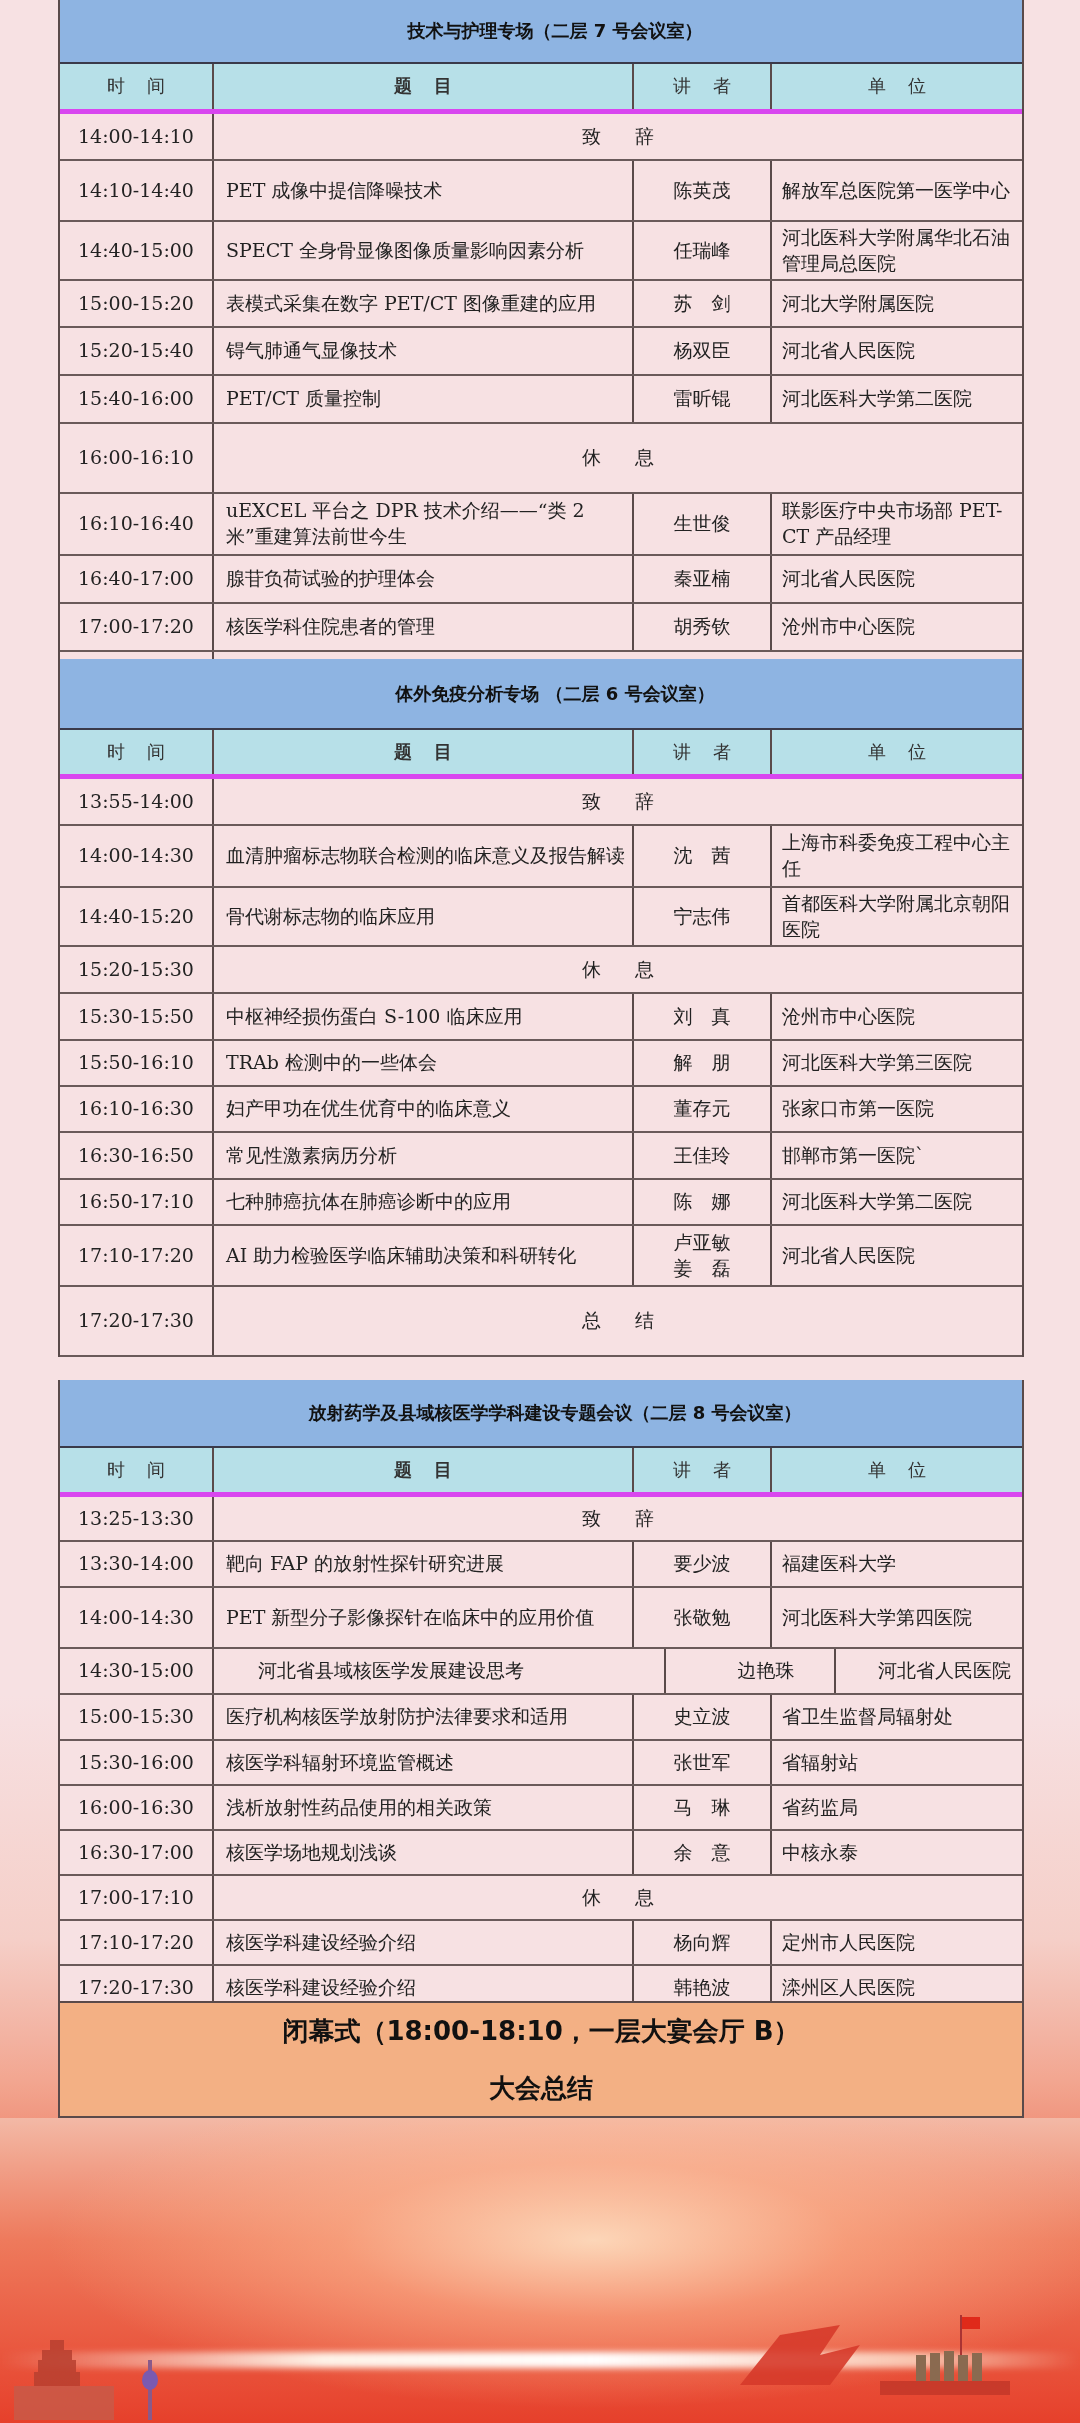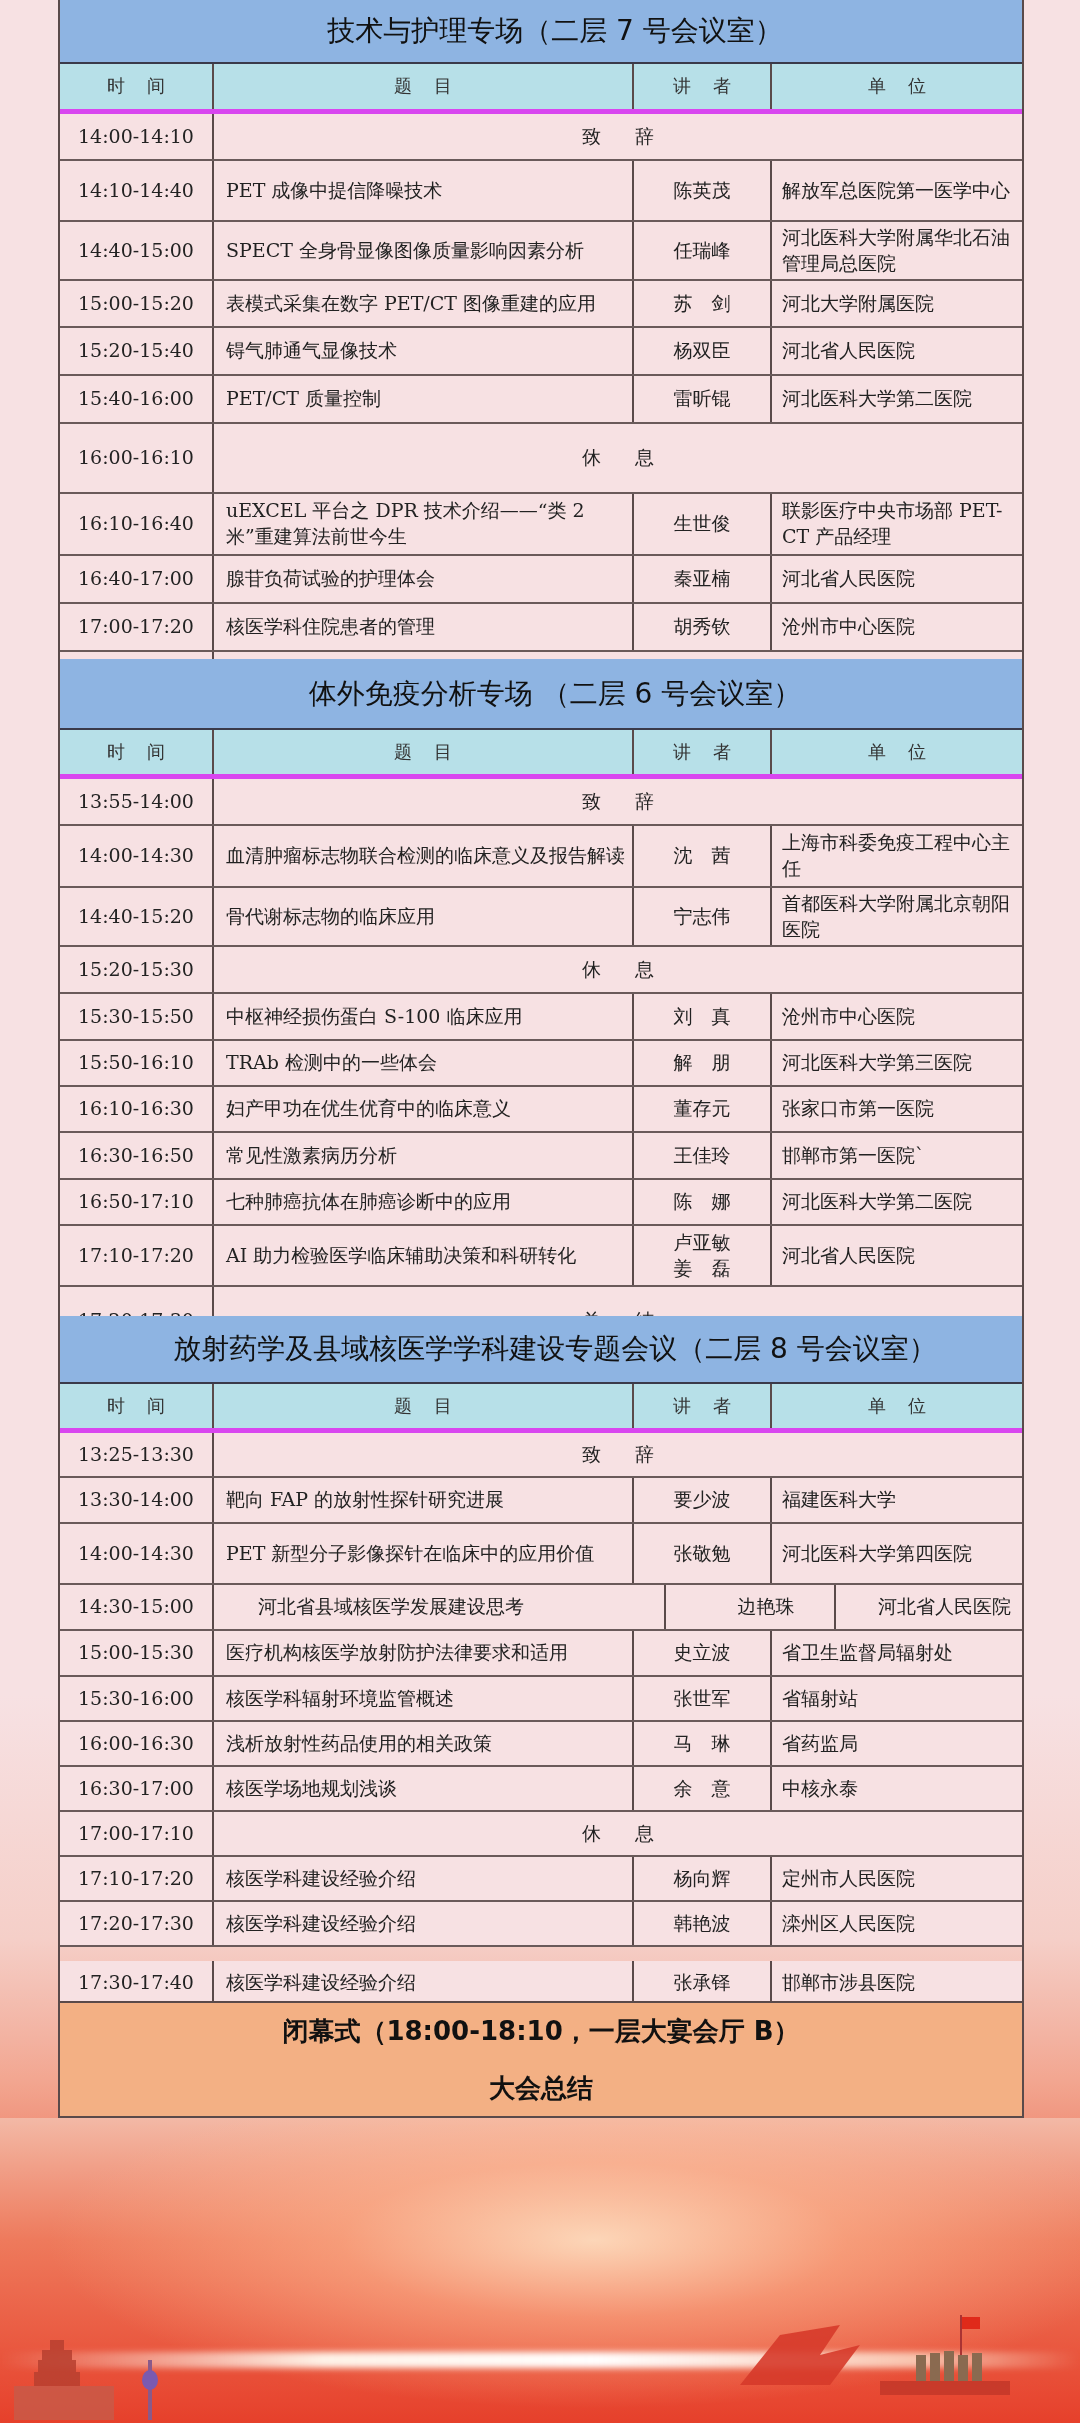--- a/index.html
+++ b/index.html
@@ -23,36 +23,36 @@
   .tower { position: absolute; left: 138px; top: 2360px; }
   .statues { position: absolute; left: 720px; top: 2315px; }
 
   .table {
     position: absolute; left: 58px; width: 966px;
     border-left: 2px solid #5a4a4a; border-right: 2px solid #5a4a4a;
     box-sizing: border-box;
   }
   .title-row {
     background: #8eb4e2; display: flex; align-items: center; justify-content: center;
-    font-family: "DejaVu Sans", "Liberation Sans", sans-serif; font-weight: normal;
-    font-size: 28px; color: #111; border-bottom: 2px solid #3a3a4a; padding-left: 28px;
+    font-family: "DejaVu Sans", "Liberation Sans", sans-serif; font-weight: bold;
+    font-size: 18px; color: #111; border-bottom: 2px solid #3a3a4a; padding-left: 28px;
   }
   .hdr-row { background: #b7e0e8; display: flex; border-bottom: 5px solid #d946ef; }
   .row { display: flex; background: #f7e1e3; border-bottom: 2px solid #6a5a5a; }
   .cell {
     box-sizing: border-box; display: flex; align-items: center;
     font-size: 19px; color: #222; line-height: 1.35;
   }
   .c-time { width: 154px; justify-content: center; border-right: 2px solid #5a4a4a; font-size: 19px; }
   .c-topic { width: 420px; padding-left: 12px; padding-right: 4px; border-right: 2px solid #5a4a4a; }
   .c-speaker { width: 138px; justify-content: center; border-right: 2px solid #5a4a4a; text-align: center; }
   .c-unit { flex: 1; padding-left: 10px; padding-right: 8px; }
   .c-span { flex: 1; justify-content: center; letter-spacing: 34px; padding-left: 34px; }
   .hdr-row .cell { justify-content: center; letter-spacing: 22px; padding-left: 22px; font-size: 18px; color: #333; }
-  .hdr-row .c-topic { padding-left: 22px; padding-right: 0; }
+  .hdr-row .c-topic { padding-left: 22px; padding-right: 0; font-weight: bold; }
   .hdr-row .c-unit { padding-left: 22px; padding-right: 0; }
   .closing {
     position: absolute; left: 58px; top: 2001px; width: 966px; height: 117px;
     box-sizing: border-box; background: #f3b084;
     border: 2px solid #5a4a4a; border-top: 2px solid #5a4a4a;
     display: flex; flex-direction: column; align-items: center; justify-content: center;
     font-family: "DejaVu Sans", "Liberation Sans", sans-serif; font-weight: bold; font-size: 26px; color: #111;
     gap: 22px;
   }
 </style>
@@ -223,21 +223,21 @@
     <div class="cell c-speaker" style="white-space:pre-line;">卢亚敏
 姜　磊</div>
     <div class="cell c-unit">河北省人民医院</div>
   </div>
   <div class="row" style="height:68px;">
     <div class="cell c-time">17:20-17:30</div>
     <div class="cell c-span">总结</div>
   </div>
 </div>
 
-<div class="table" style="top:1316px;">
+<div class="table" style="top:1380px;">
   <div class="title-row" style="height:66px;">放射药学及县域核医学学科建设专题会议（二层 8 号会议室）</div>
   <div class="hdr-row" style="height:44px;">
     <div class="cell c-time">时间</div>
     <div class="cell c-topic">题目</div>
     <div class="cell c-speaker">讲者</div>
     <div class="cell c-unit">单位</div>
   </div>
   <div class="row" style="height:43px;">
     <div class="cell c-time">13:25-13:30</div>
     <div class="cell c-span">致辞</div>

